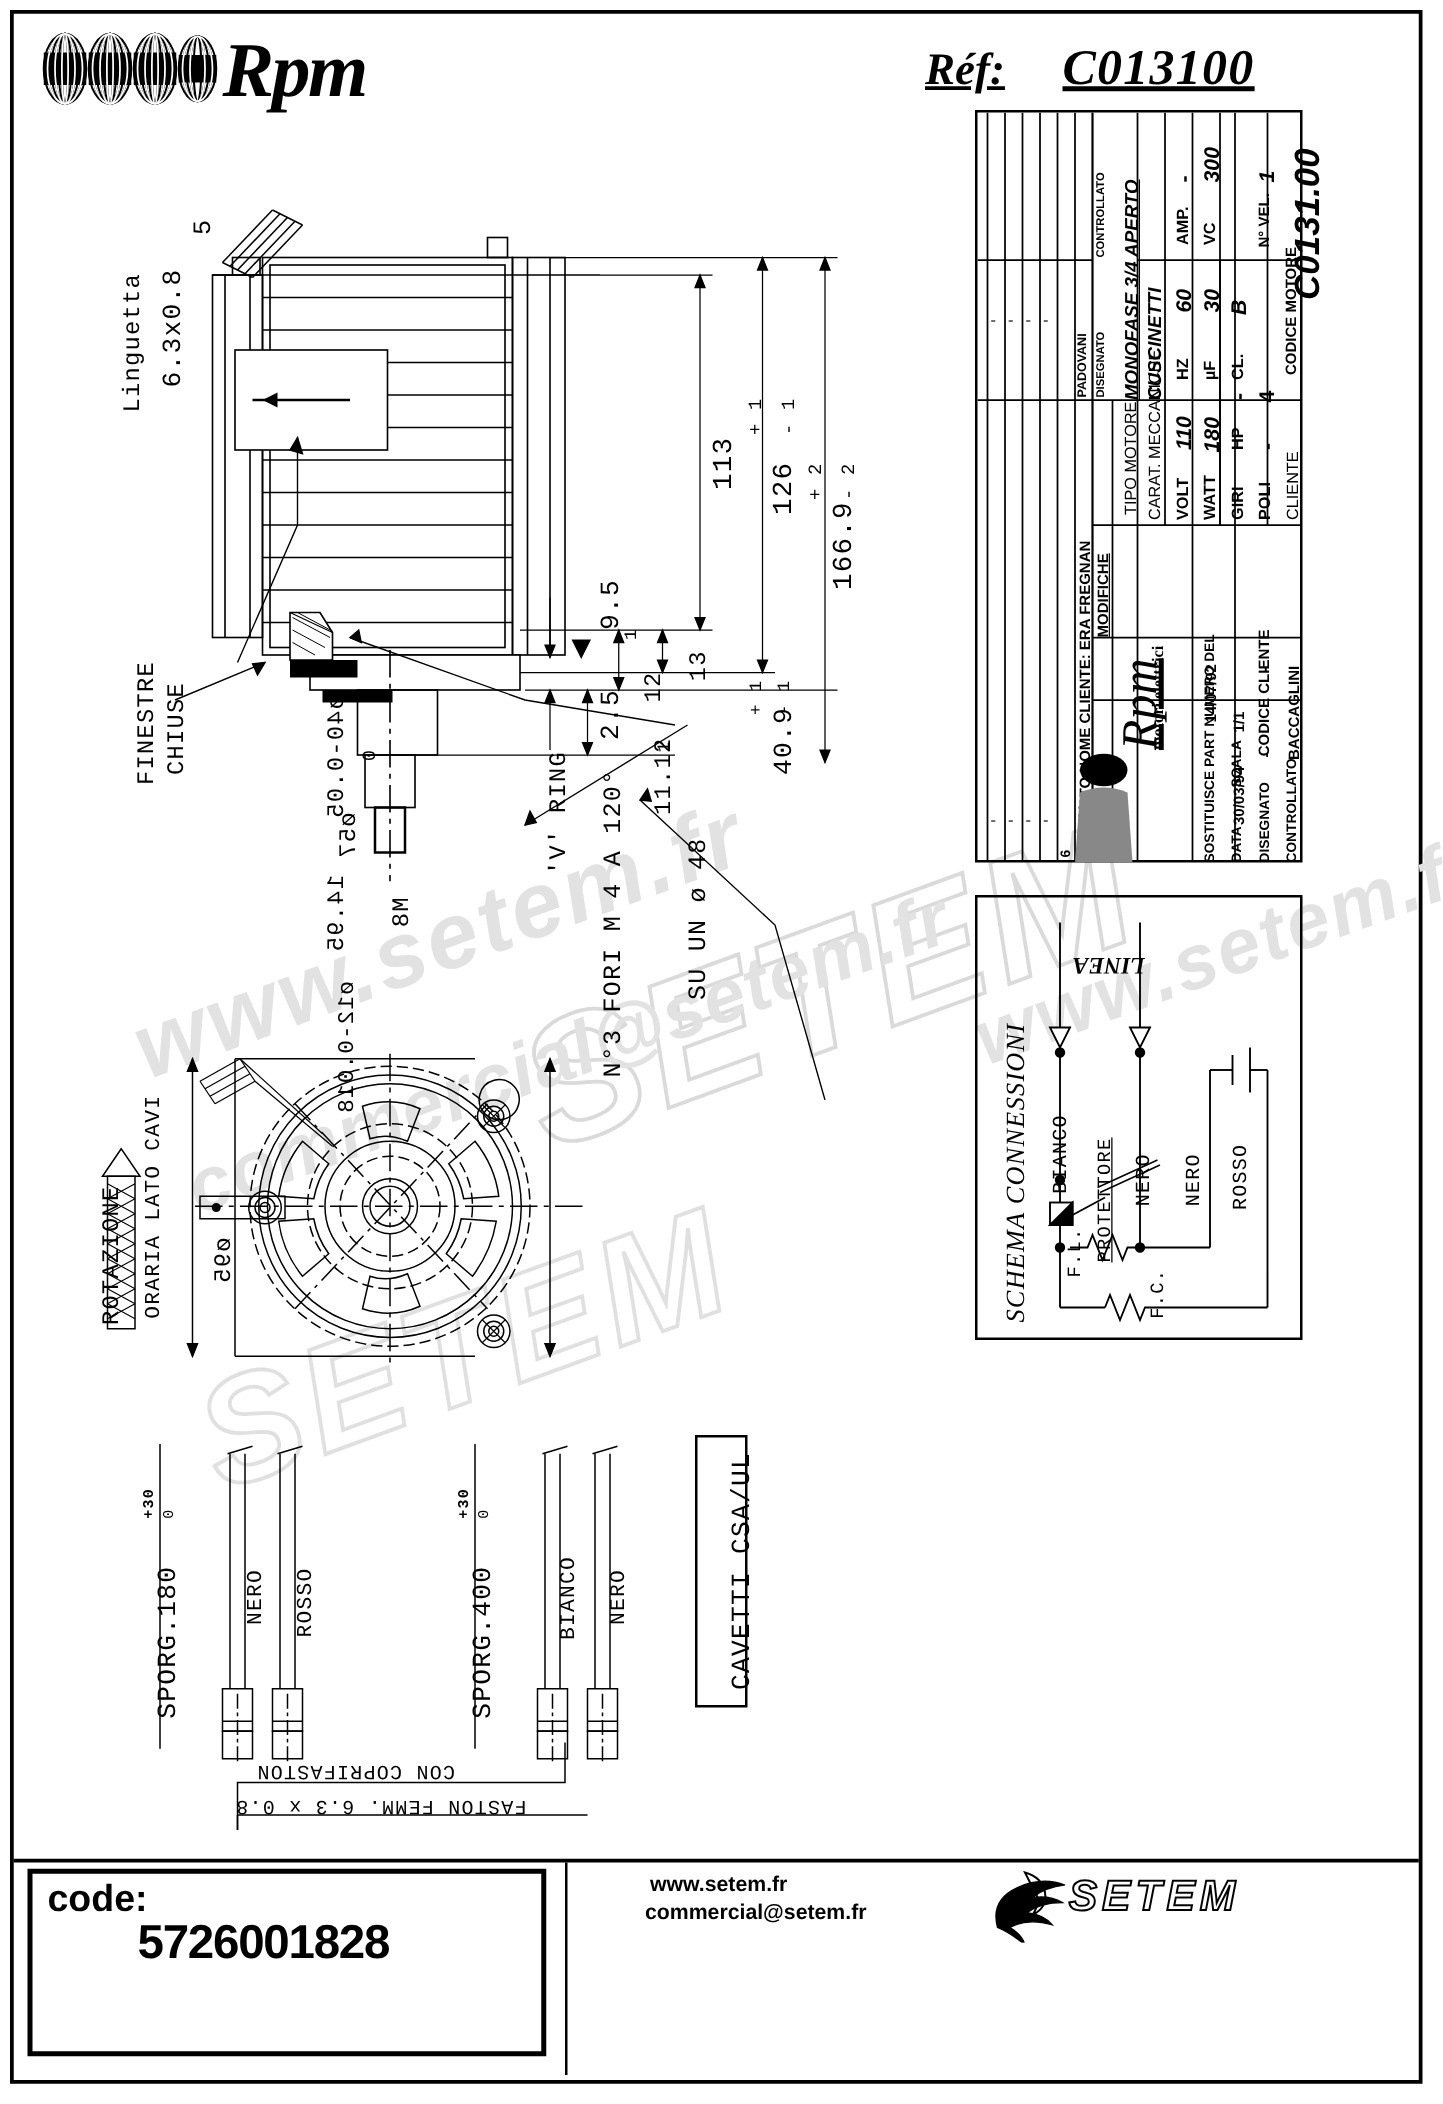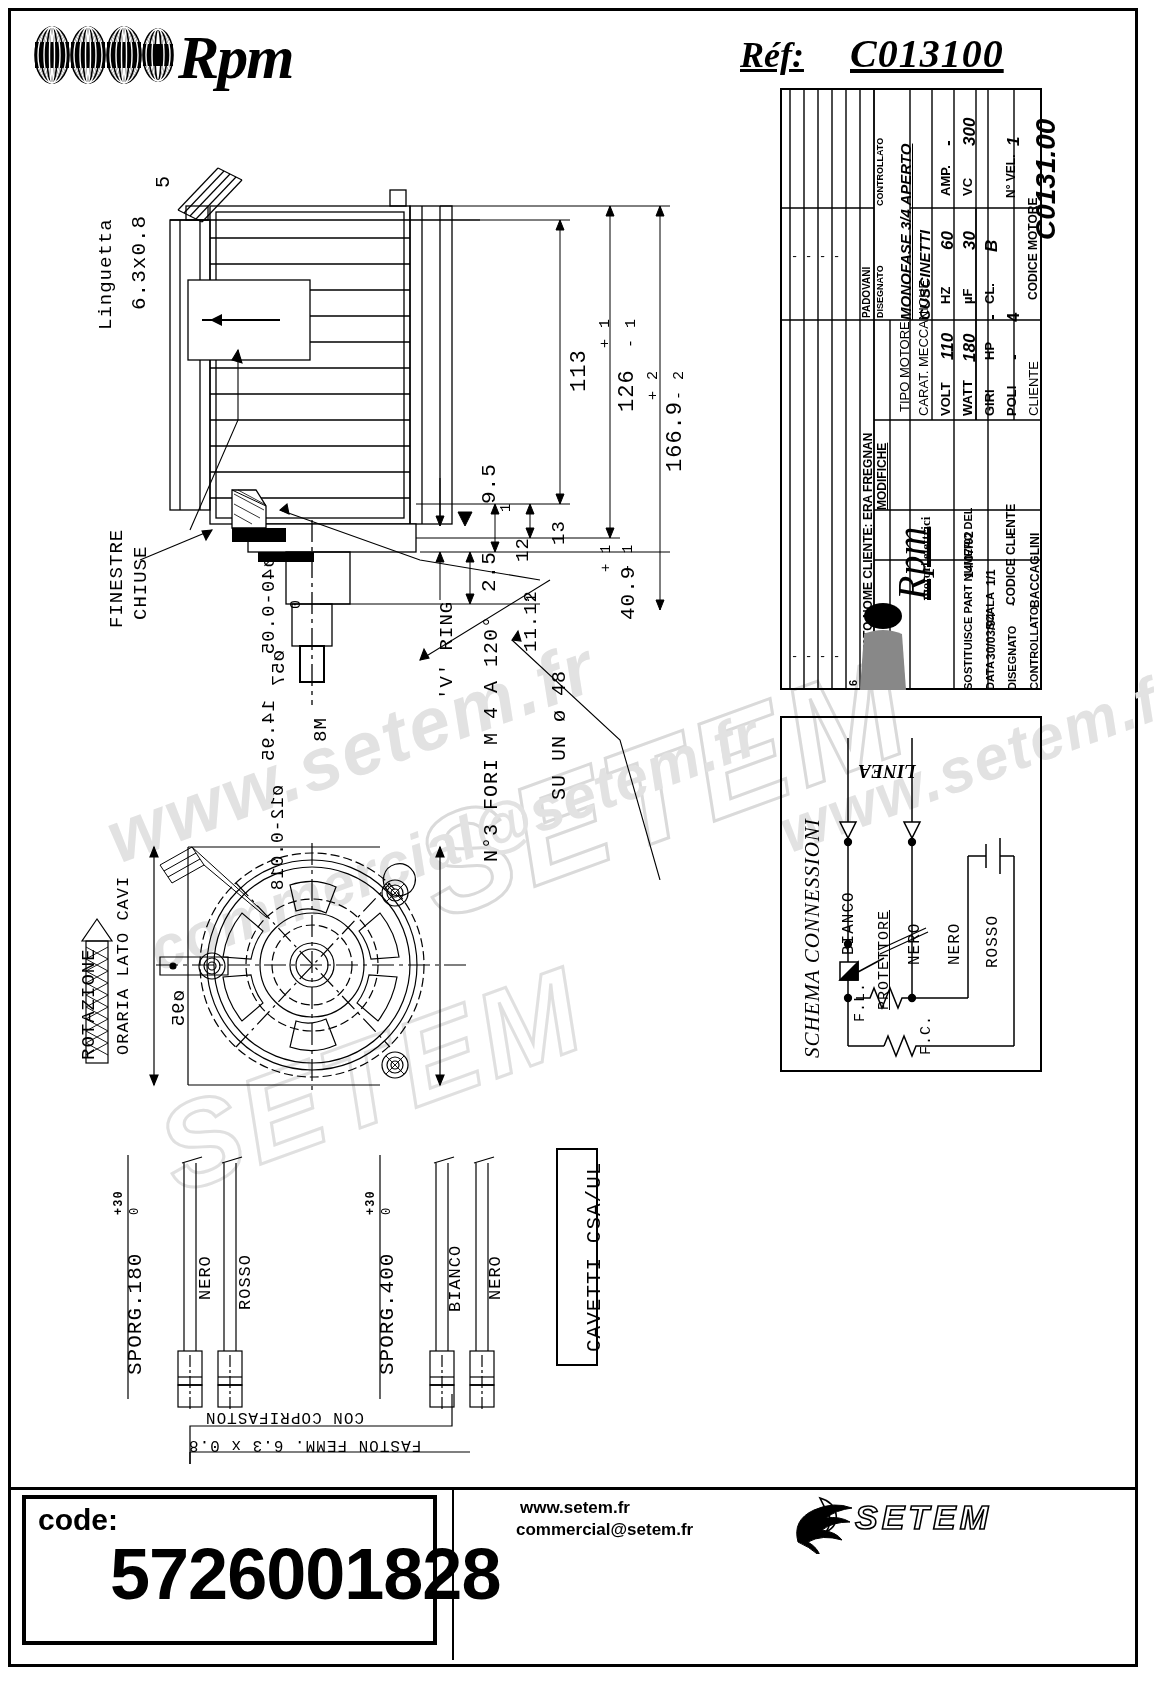--- a/index.html
+++ b/index.html
@@ -33,21 +33,21 @@
   
   .wm{position:absolute;color:#d8d8d8;font-weight:bold;font-style:italic;
       font-family:"Liberation Sans",sans-serif;pointer-events:none;}
   .wm2{position:absolute;color:#e2e2e2;font-weight:bold;font-style:italic;
       font-family:"Liberation Sans",sans-serif;pointer-events:none;}
 
   
   #footer{position:absolute;left:11px;top:1487px;width:1124px;height:173px;border-top:3px solid #000;box-sizing:border-box;}
   #codebox{position:absolute;left:22px;top:1495px;width:415px;height:150px;border:4px solid #000;box-sizing:border-box;background:#fff;}
   #code-label{position:absolute;left:38px;top:1503px;font-size:30px;font-weight:bold;}
-  #code-value{position:absolute;left:110px;top:1533px;font-size:72px;font-weight:bold;letter-spacing:-1px;}
+  #code-value{position:absolute;left:110px;top:1533px;font-size:38px;font-weight:bold;letter-spacing:-1px;}
   #site{position:absolute;left:520px;top:1498px;font-size:17px;font-weight:bold;}
   #mail{position:absolute;left:516px;top:1520px;font-size:17px;font-weight:bold;}
   #addr{position:absolute;left:468px;top:1594px;font-size:14px;font-weight:bold;}
   #setem-word{position:absolute;left:855px;top:1498px;font-size:34px;font-weight:bold;font-style:italic;
       letter-spacing:4px;color:#fff;-webkit-text-stroke:1.6px #000;font-family:"Liberation Sans",sans-serif;}
   svg{display:block;}
 </style>
 </head>
 <body>
 

